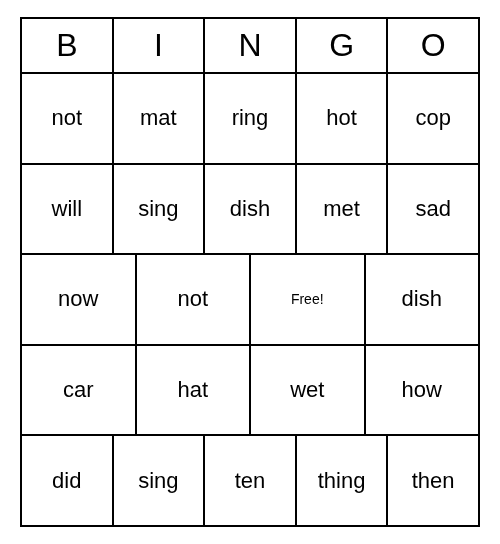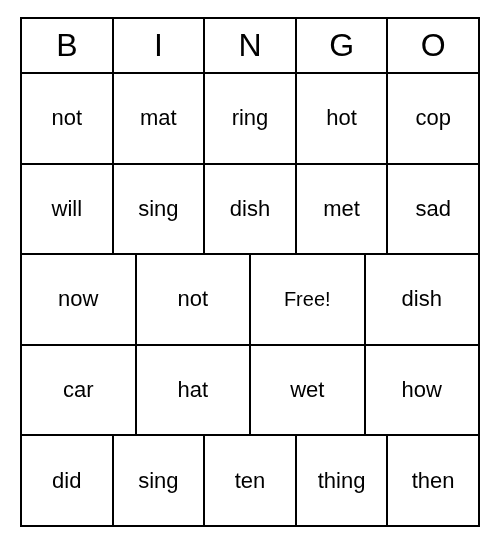--- a/index.html
+++ b/index.html
@@ -70,21 +70,21 @@
       justify-content: center;
       font-size: 22px;
       border-right: 2px solid #000;
     }
 
     .bingo-cell:last-child {
       border-right: none;
     }
 
     .free-cell {
-      font-size: 20px;
+      font-size: 14px;
     }
   </style>
 </head>
 <body>
 
 <div class="bingo-card">
   <div class="bingo-header">
   <div class="header-cell">B</div>
       <div class="header-cell">I</div>
       <div class="header-cell">N</div>

